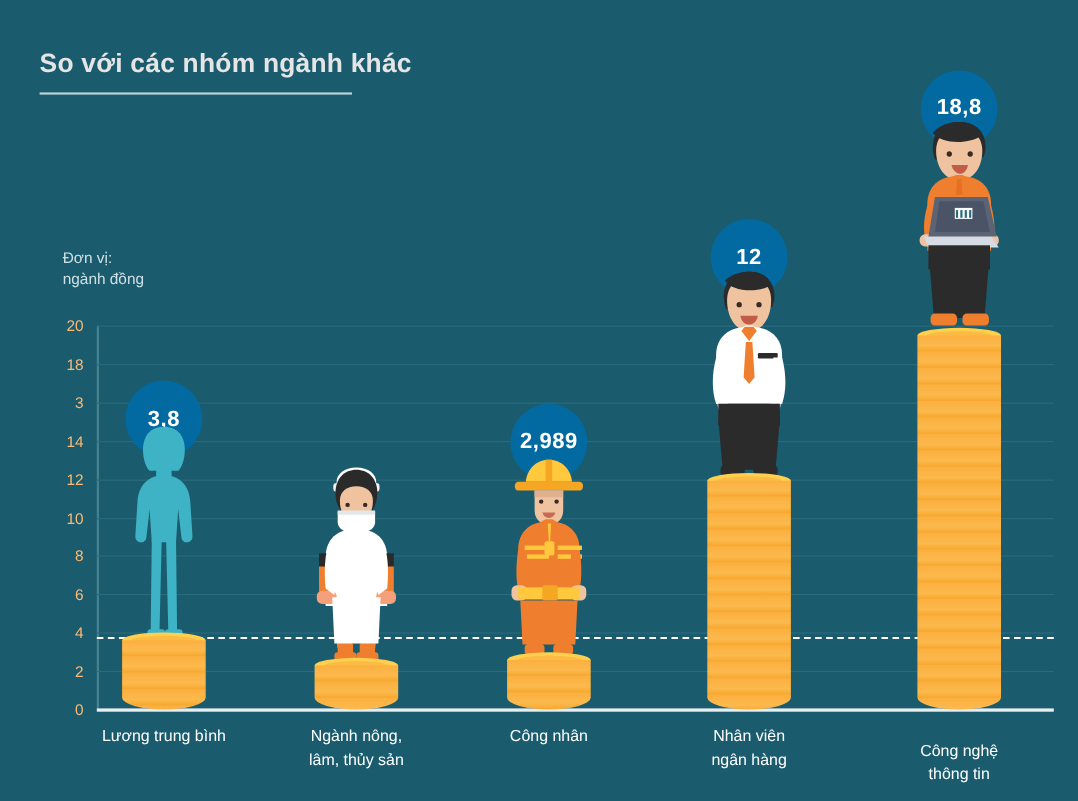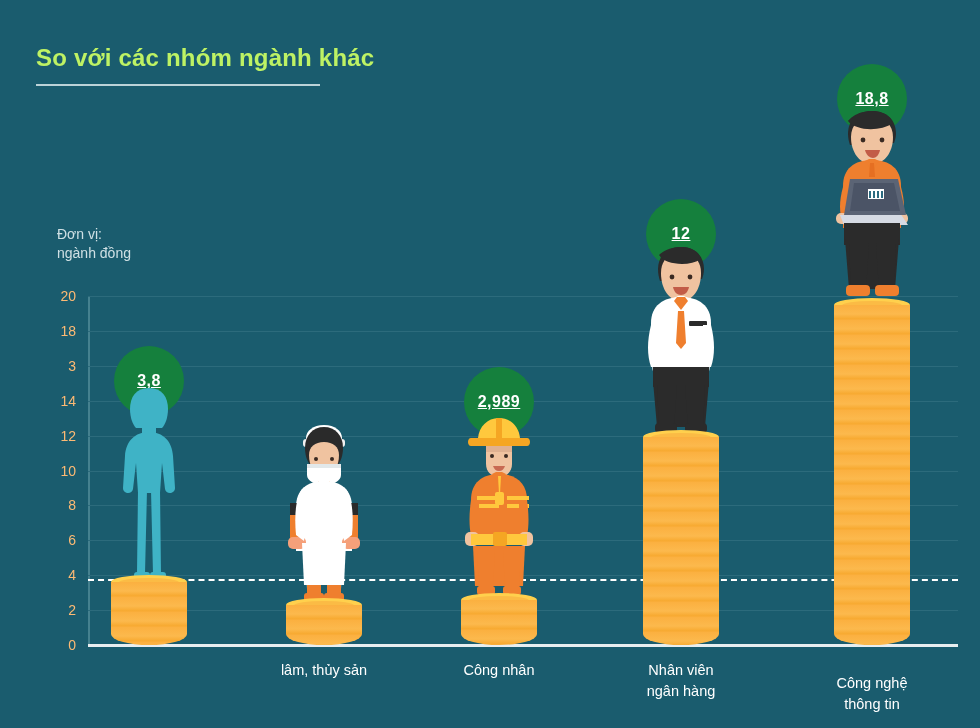--- a/index.html
+++ b/index.html
@@ -7,21 +7,21 @@
     width:980px; height:728px;
     background:#1a5c6e;
     font-family:"Liberation Sans", sans-serif;
     overflow:hidden; position:relative;
   }
   #stage { position:absolute; inset:0; }
 
   
   .title-wrap { position:absolute; left:36px; top:44px; }
   .title {
-    color:#bef264; font-size:24px; font-weight:bold;
+    color:#e5e5e5; font-size:24px; font-weight:bold;
     letter-spacing:.2px; white-space:nowrap;
   }
   .title-rule {
     margin-top:12px; height:2px; width:284px; background:#bcd3d8;
   }
 
   
   .unit {
     position:absolute; left:57px; top:225px;
     color:#cfe0e4; font-size:14px; line-height:19px; white-space:nowrap;
@@ -80,23 +80,23 @@
   }
 
   
   .figure { position:relative; width:120px; display:block; }
   .figure svg { display:block; margin:0 auto; }
 
   
   .bubble {
     position:absolute; left:50%; transform:translateX(-50%);
     width:70px; height:70px; border-radius:50%;
-    background:#15803d; color:#ffffff;
+    background:#0369a1; color:#ffffff;
     display:flex; align-items:center; justify-content:center;
-    font-size:16px; font-weight:bold; letter-spacing:.5px;text-decoration:underline;
+    font-size:20px; font-weight:bold; letter-spacing:.5px;
   }
 
   
   .cat {
     position:absolute; top:660px; width:200px;
     text-align:center; color:#ffffff; font-size:14.5px;
     line-height:21px; transform:translateX(-50%);
   }
 </style>
 </head>
@@ -312,22 +312,24 @@
             <div class="coin-top"></div>
             <div class="coin-top-inner"></div>
             <div class="coin-body" style="height:340.275px"></div>
           </div>
         </div>
       </div>
   </div>
 
   <div id="catlabels">
       <div class="cat" style="left: 149px;">
+        <div>Lương trung bình</div>
       </div>
       <div class="cat" style="left: 324px;">
+        <div>Ngành nông,</div>
         <div>lâm, thủy sản</div>
       </div>
       <div class="cat" style="left: 499px;">
         <div>Công nhân</div>
       </div>
       <div class="cat" style="left: 681px;">
         <div>Nhân viên</div>
         <div>ngân hàng</div>
       </div>
       <div class="cat" style="left: 872px; margin-top: 13px;">

